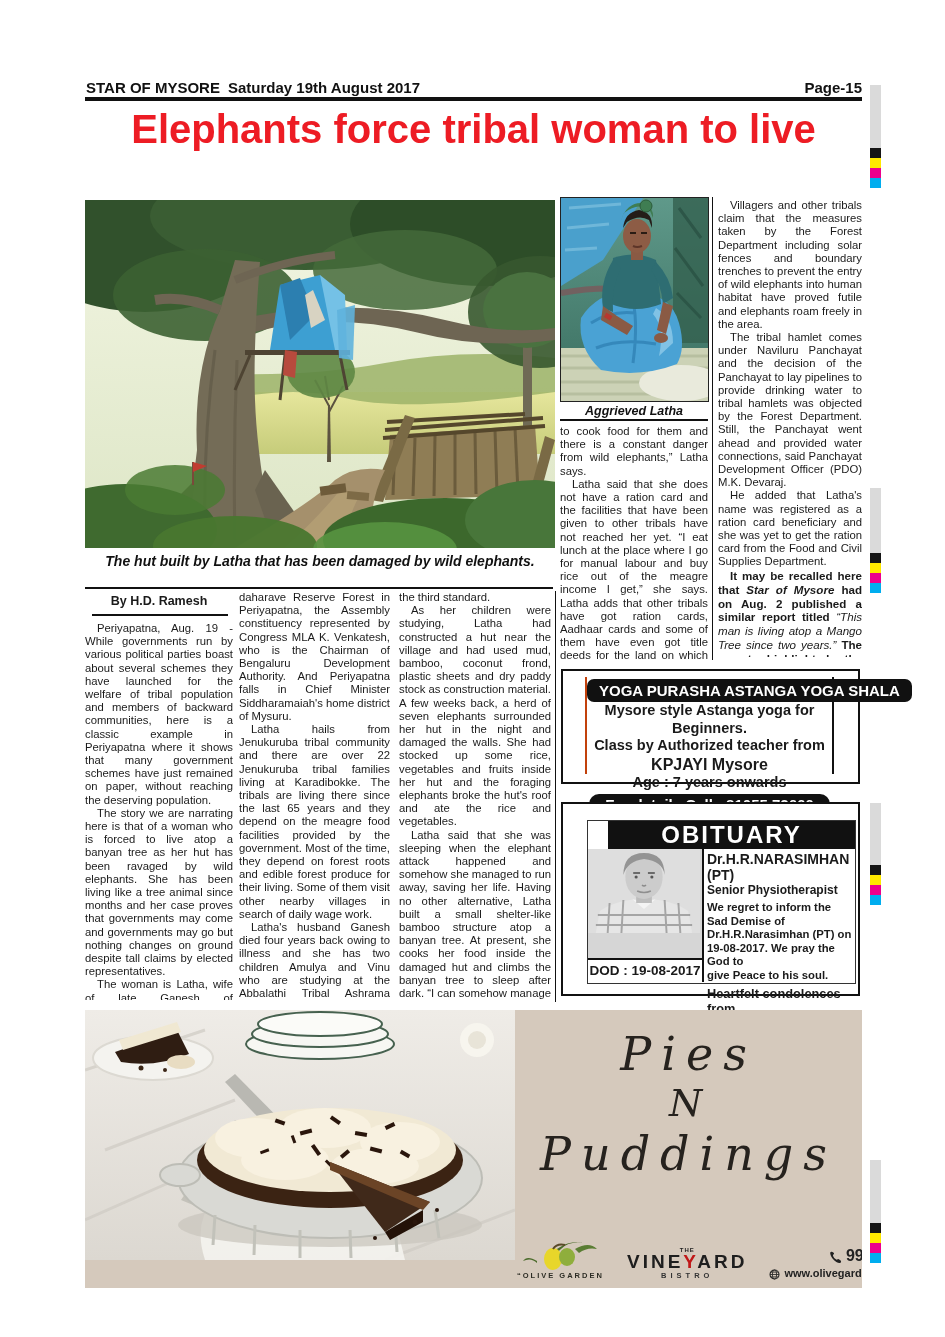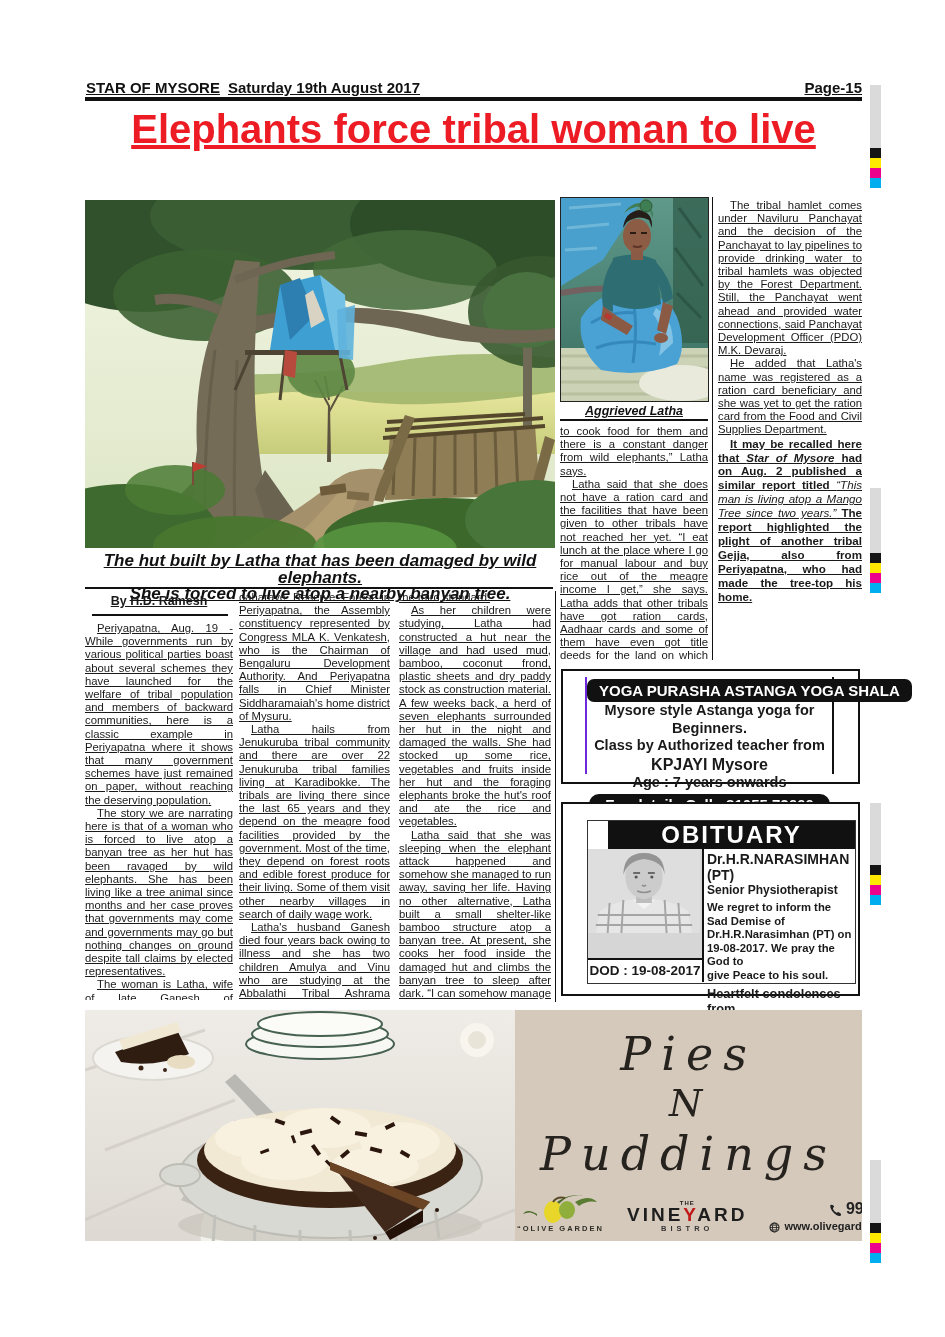--- a/index.html
+++ b/index.html
@@ -1,39 +1,39 @@
 <!DOCTYPE html>
 <html><head>
 <meta charset="utf-8">
 <style>
   html,body{margin:0;padding:0;background:#ffffff;}
   .sheet{position:relative;width:945px;height:1337px;background:#ffffff;font-family:"Liberation Sans",sans-serif;color:#1a1a1a;overflow:hidden;}
-  .abs{position:absolute;text-decoration:underline;}
+  .abs{position:absolute;}
   
   .hdr{font-weight:bold;font-size:15px;color:#111;}
   .hdr-rule{background:#111;height:4px;}
   
   .headline{font-weight:bold;font-size:40px;line-height:45px;text-align:center;letter-spacing:0px;}
   
-  .cap{font-weight:bold;font-style:italic;font-size:17px;line-height:16.5px;text-align:center;color:#111;}
+  .cap{font-weight:bold;font-style:italic;font-size:14px;line-height:16.5px;text-align:center;color:#111;}
   .thin-rule{background:#111;height:2px;}
   .v-rule{background:#111;width:1px;}
   
   .byline{font-weight:bold;font-size:12.5px;text-align:center;}
   
   .col{font-size:11.3px;line-height:13.2px;text-align:justify;overflow:hidden;}
   .col p{margin:0 0 0 0;text-indent:12px;}
   .col p.noindent{text-indent:0;}
   .recall{font-weight:bold;font-size:11.6px;line-height:13.9px;}
   .seg.italic{font-style:italic;font-weight:bold;}
   .seg.quote{font-style:italic;font-weight:normal;}
   .seg.bold{font-weight:bold;}
   
   .yoga-box{border:2px solid #111;background:#fff;}
-  .yoga-inner{position:absolute;left:22px;right:24px;top:6px;bottom:8px;border-left:2px solid #6d28d9;border-right:2px solid #111;text-align:center;}
+  .yoga-inner{position:absolute;left:22px;right:24px;top:6px;bottom:8px;border-left:2px solid #c2410c;border-right:2px solid #111;text-align:center;}
   .yoga-title{display:inline-block;background:#111;color:#fff;font-weight:bold;font-size:15px;line-height:21px;border-radius:7px;padding:1px 12px;margin-top:2px;white-space:nowrap;}
   .yoga-line{font-weight:bold;font-size:14.5px;line-height:17.5px;}
   .yoga-line.big{font-size:16px;line-height:19px;}
   .yoga-call{display:inline-block;background:#111;color:#fff;font-weight:bold;font-size:15px;line-height:20px;border-radius:10px;padding:1px 16px;margin-top:3px;white-space:nowrap;}
   
   .obit-box{border:2px solid #111;background:#fff;}
   .obit-inner{position:absolute;left:24px;top:16px;width:267px;height:162px;border:1px solid #333;}
   .obit-title{background:#111;color:#fff;font-weight:bold;font-size:24px;line-height:28px;text-align:center;letter-spacing:2px;margin-left:20px;}
   .obit-body{display:flex;height:133px;}
   .obit-left{width:114px;border-right:2px solid #111;display:flex;flex-direction:column;}
@@ -154,21 +154,20 @@
       <ellipse cx="90" cy="290" rx="50" ry="25" fill="#4a7a33" opacity="0.85"></ellipse>
       <rect x="235" y="285" width="26" height="9" fill="#6e5b3a" transform="rotate(-8 248 289)"></rect>
       <rect x="262" y="292" width="22" height="8" fill="#7d6a46" transform="rotate(5 273 296)"></rect>
       <path d="M108,262 L108,285" stroke="#7a4a3a" stroke-width="2"></path>
       <path d="M108,262 L122,266 L108,272 Z" fill="#c03c30"></path>
     </svg>
   </div>
 
   <div class="abs cap" style="left:85px;top:553px;width:470px;">
     <div>The hut built by Latha that has been damaged by wild elephants.</div>
-    <div>She is forced to live atop a nearby banyan tree.</div>
   </div>
   <div class="abs thin-rule" style="left:85px;top:587px;width:468px;"></div>
 
   <div class="abs byline" style="left:85px;top:594px;width:148px;">By H.D. Ramesh</div>
   <div class="abs thin-rule" style="left:92px;top:614px;width:136px;"></div>
 
   <div class="abs col" style="left:85px;top:622px;width:148px;height:378px;">
     <p>Periyapatna, Aug. 19 - While governments run by various political parties boast about several schemes they have launched for the welfare of tribal population and members of backward communities, here is a classic example in Periyapatna where it shows that many government schemes have just remained on paper, without reaching the deserving population.</p>
     <p>The story we are narrating here is that of a woman who is forced to live atop a banyan tree as her hut has been ravaged by wild elephants. She has been living like a tree animal since months and her case proves that governments may come and governments may go but nothing changes on ground despite tall claims by elected representatives.</p>
     <p>The woman is Latha, wife of late Ganesh of Karadibokke Tribal Hamlet on the border of Dod-</p>
@@ -226,20 +225,21 @@
   </div>
   <div class="abs cap" style="left:560px;top:403px;width:148px;font-size:12.5px;">Aggrieved Latha</div>
   <div class="abs thin-rule" style="left:560px;top:419px;width:148px;"></div>
 
   <div class="abs col" style="left:560px;top:425px;width:148px;height:235px;">
     <p class="noindent">to cook food for them and there is a constant danger from wild elephants,” Latha says.</p>
     <p>Latha said that she does not have a ration card and the facilities that have been given to other tribals have not reached her yet. “I eat lunch at the place where I go for manual labour and buy rice out of the meagre income I get,” she says. Latha adds that other tribals have got ration cards, Aadhaar cards and some of them have even got title deeds for the land on which they have built huts.</p>
   </div>
 
   <div class="abs col" style="left:718px;top:199px;width:144px;height:458px;">
+    <p>Villagers and other tribals claim that the measures taken by the Forest Department including solar fences and boundary trenches to prevent the entry of wild elephants into human habitat have proved futile and elephants roam freely in the area.</p>
     <p>The tribal hamlet comes under Naviluru Panchayat and the decision of the Panchayat to lay pipelines to provide drinking water to tribal hamlets was objected by the Forest Department. Still, the Panchayat went ahead and provided water connections, said Panchayat Development Officer (PDO) M.K. Devaraj.</p>
     <p>He added that Latha's name was registered as a ration card beneficiary and she was yet to get the ration card from the Food and Civil Supplies Department.</p>
     <p class="recall"><span class="seg bold">It may be recalled here that </span><span class="seg italic">Star of Mysore</span><span class="seg bold"> had on Aug. 2 published a similar report titled </span><span class="seg quote">“This man is living atop a Mango Tree since two years.”</span><span class="seg bold"> The report highlighted the plight of another tribal Gejja, also from Periyapatna, who had made the tree-top his home.</span></p>
   </div>
 
   <div class="abs yoga-box" style="left:561px;top:669px;width:295px;height:111px;">
     <div class="yoga-inner">
       <div class="yoga-title">YOGA PURASHA ASTANGA YOGA SHALA</div>
       <div class="yoga-line">Mysore style Astanga yoga for Beginners.</div>
       <div class="yoga-line">Class by Authorized teacher from</div>
@@ -291,21 +291,21 @@
           </div>
           <div class="obit-cond">
             <div>Heartfelt condolences from</div>
             <div>Family, Friends &amp; Students</div>
           </div>
         </div>
       </div>
     </div>
   </div>
 
-  <div class="abs ad-box" style="left: 85px; top: 1010px; width: 777px; height: 231px; background: rgb(213, 201, 188);">
+  <div class="abs ad-box" style="left: 85px; top: 1010px; width: 777px; height: 278px; background: rgb(213, 201, 188);">
     <div class="ad-photo">
       <svg viewBox="0 0 430 250" width="430" height="250" preserveAspectRatio="none">
         <defs>
             <linearGradient id="marble" x1="0" y1="0" x2="0" y2="1">
               <stop offset="0" stop-color="#efece7"></stop>
               <stop offset="1" stop-color="#dcd8d1"></stop>
             </linearGradient>
           </defs>
         <rect width="430" height="250" fill="url(#marble)"></rect>
         <g stroke="#cfcbc4" stroke-width="3" opacity="0.7">

